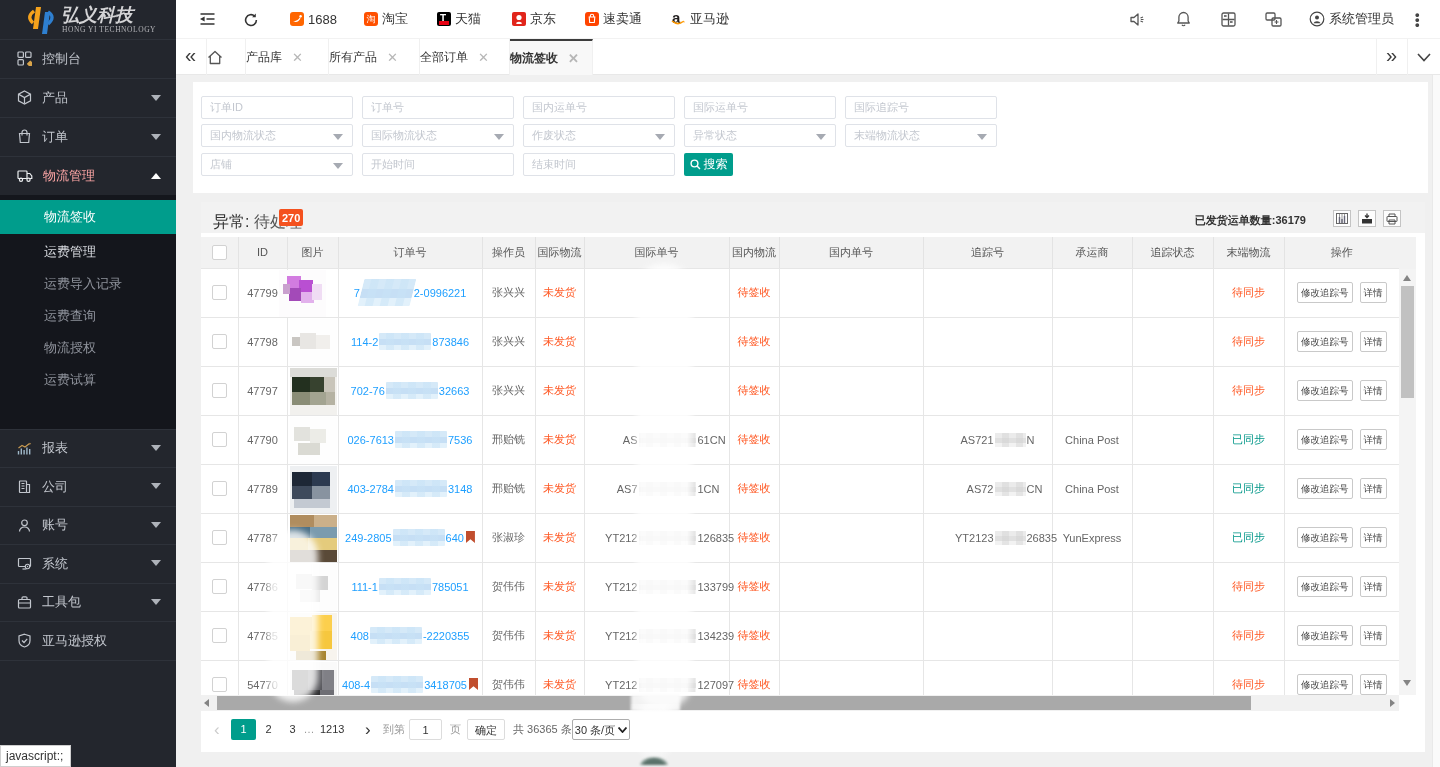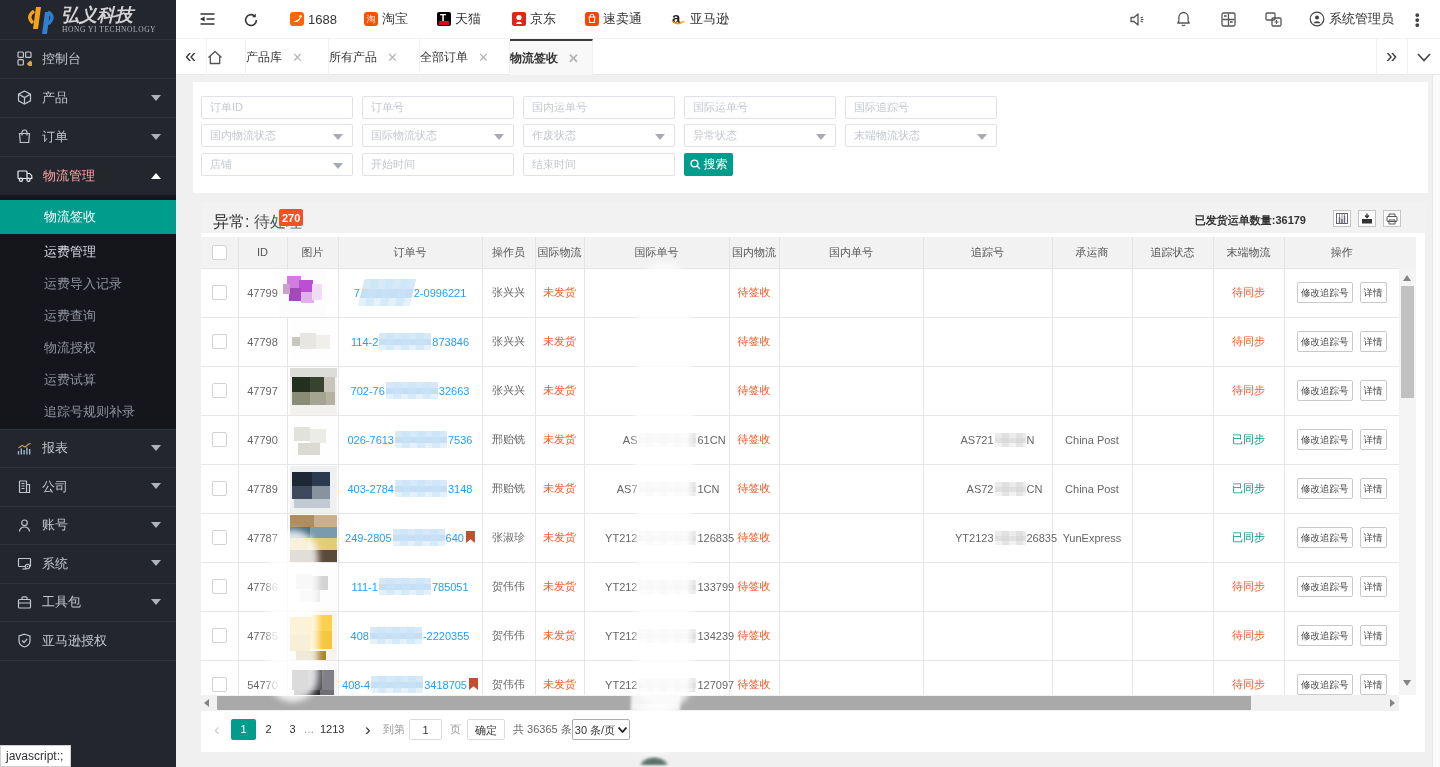--- a/index.html
+++ b/index.html
@@ -128,21 +128,20 @@
           <circle cx="11.5" cy="11.8" r="1.6" fill="none" stroke="#eceef1" stroke-width="1.2"></circle>
         </svg>
       物流管理<span class="chev" style="top:17px;border-top:none;border-bottom:6px solid #fff"></span></div>
     <div id="submenu">
       <div class="smitem smactive" style="top:5px;height:34px;line-height:34px">物流签收</div>
       <div class="smitem" style="top:41px;color:#dadde2">运费管理</div>
       <div class="smitem" style="top:73px">运费导入记录</div>
       <div class="smitem" style="top:105px">运费查询</div>
       <div class="smitem" style="top:137px">物流授权</div>
       <div class="smitem" style="top:169px">运费试算</div>
-      <div class="smitem" style="top:201px">追踪号规则补录</div>
     </div>
     <div class="sep" style="top:429px"></div>
     <div class="mitem" style="top:429px;height:38px">
       <svg width="15" height="15" viewBox="0 0 15 15">
           <path d="M1.5 13.5 V10 M4.3 13.5 V7.5 M7.1 13.5 V9 M9.9 13.5 V6.5 M12.7 13.5 V8" stroke="#9fb7c8" stroke-width="1.4" fill="none"></path>
           <path d="M1.5 7 L5 4.5 L8 6 L12.5 2.5" stroke="#c89a52" stroke-width="1.2" fill="none"></path>
           <path d="M12.8 1.8 l1.4 1.2 -2 .5 z" fill="#c89a52"></path>
         </svg>
       报表<span class="chev" style="top:16px"></span></div>
     <div class="sep" style="top:467px"></div>

